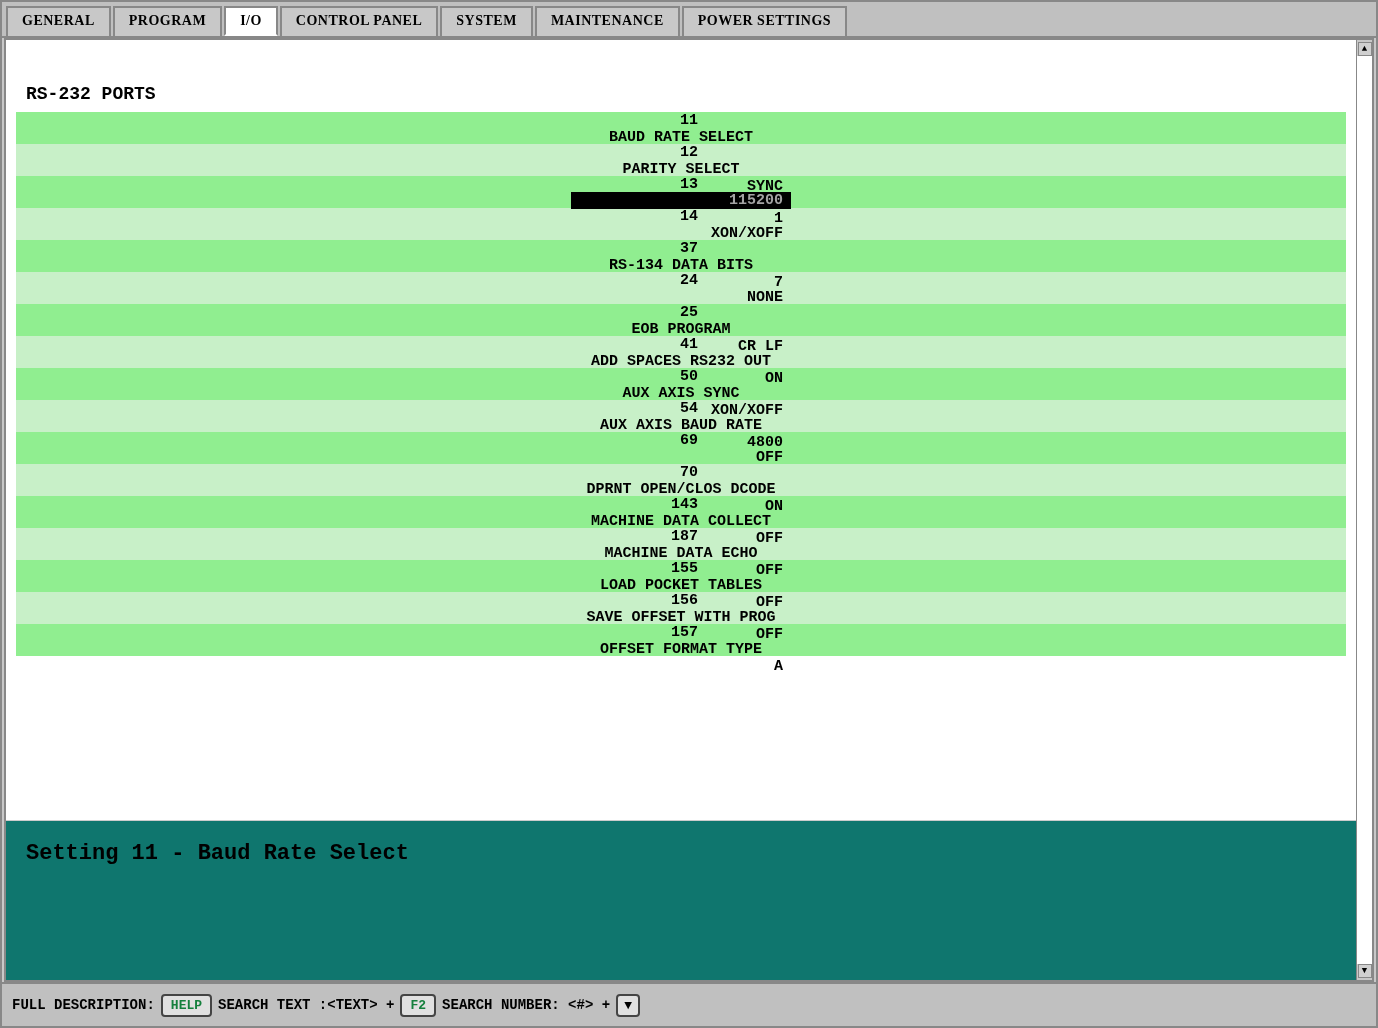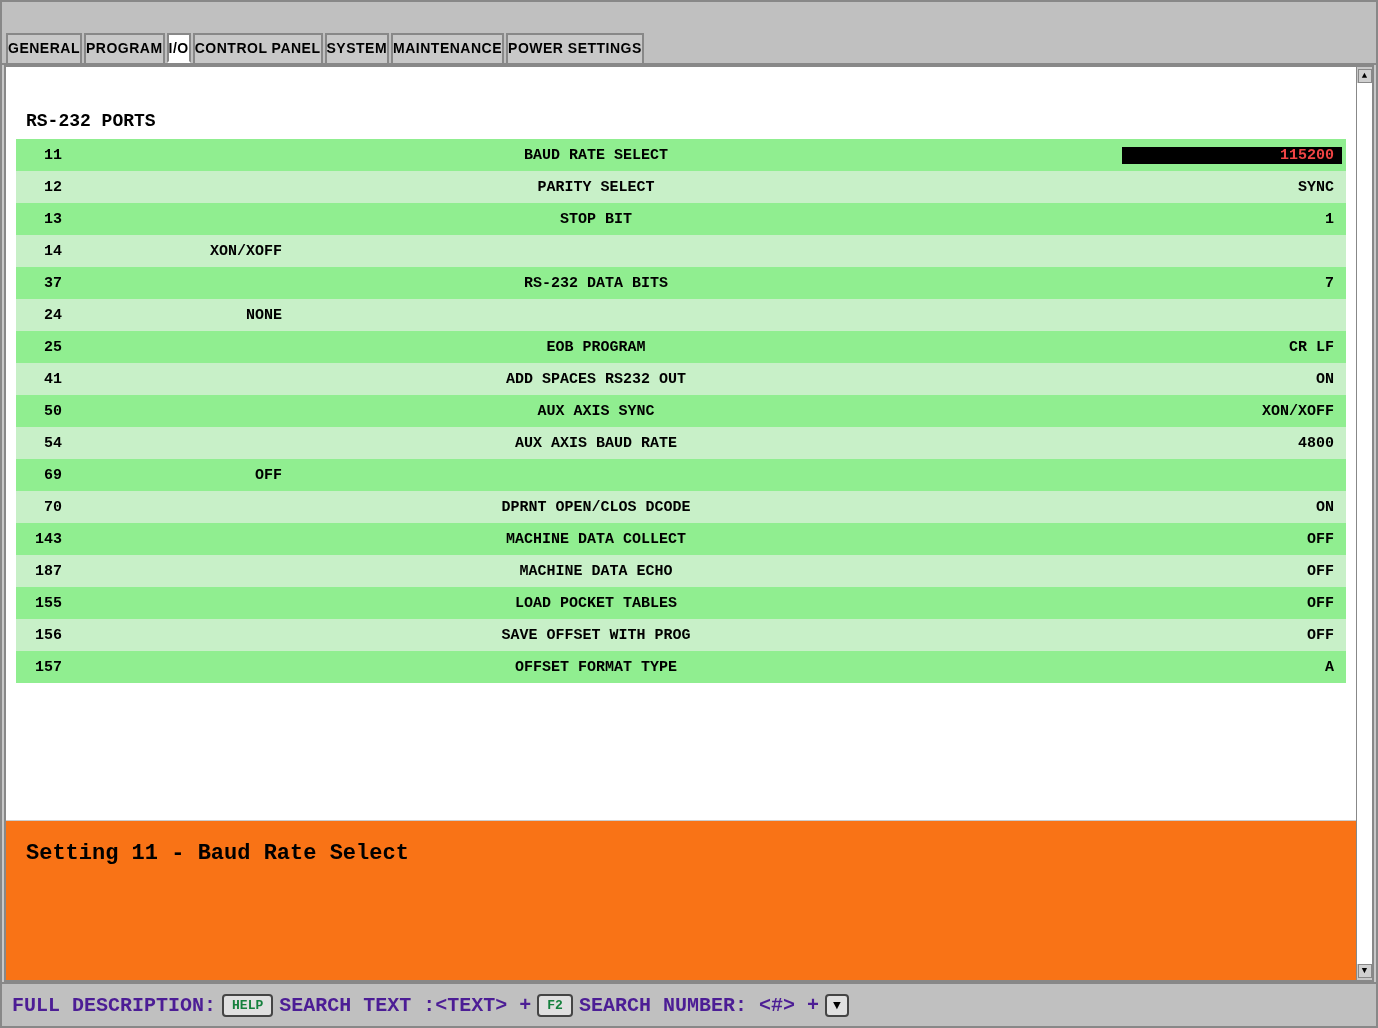--- a/index.html
+++ b/index.html
@@ -29,32 +29,31 @@
     .tab-bar {
       display: flex;
       flex-direction: row;
       background: #c0c0c0;
       border-bottom: 2px solid #888;
       padding: 4px 4px 0 4px;
       gap: 2px;
     }
 
     .tab {
-      padding: 5px 0;
+      padding: 5px 14px;
       background: #c8c8c8;
       border: 2px solid #888;
       border-bottom: none;
       cursor: pointer;
-      font-family: Liberation Sans, sans-serif;
+      font-family: Liberation Serif, serif;
       font-size: 14px;
       font-weight: bold;
       color: #000;
       text-transform: uppercase;
       letter-spacing: 0.5px;
-      margin-top: 27px;
     }
 
     .tab.active {
       background: #ffffff;
       border-bottom: 2px solid #ffffff;
       z-index: 1;
     }
 
     
     .content-area {
@@ -78,36 +77,38 @@
 
     
     .settings-table {
       flex: 1;
       padding: 0 10px;
       overflow-y: auto;
     }
 
     .setting-row {
       display: flex;
+      flex-direction: column;
       align-items: center;
       height: 32px;
       padding: 0 4px;
     }
 
     .setting-row.even {
       background: #90ee90;
     }
 
     .setting-row.odd {
       background: #c8f0c8;
     }
 
     .setting-row.selected .setting-value {
       background: #000000;
-      color: #ef4444;
+      color: #a3a3a3;
+      margin-top: 46px;
     }
 
     .setting-number {
       width: 50px;
       font-family: 'Courier New', Courier, monospace;
       font-size: 15px;
       font-weight: bold;
       color: #000;
       text-align: right;
       padding-right: 8px;
@@ -129,21 +130,21 @@
       font-weight: bold;
       color: #000;
       text-align: right;
       padding-right: 8px;
     }
 
     
     .description-area {
       min-height: 160px;
       padding: 20px 20px;
-      background: #f97316;
+      background: #0f766e;
       border-top: 1px solid #ccc;
     }
 
     .description-text {
       font-family: 'Courier New', Courier, monospace;
       font-size: 22px;
       font-weight: bold;
       color: #000;
     }
 
@@ -153,23 +154,23 @@
       background: #c0c0c0;
       border-top: 2px solid #888;
       display: flex;
       align-items: center;
       padding: 0 10px;
       gap: 6px;
     }
 
     .status-bar-text {
       font-family: 'Courier New', Courier, monospace;
-      font-size: 20px;
-      font-weight: bold;
-      color: #4c1d95;
+      font-size: 14px;
+      font-weight: bold;
+      color: #000000;
     }
 
     .key-button {
       border: 2px solid #444;
       border-radius: 4px;
       background: #e0e0e0;
       padding: 2px 8px;
       font-family: 'Courier New', Courier, monospace;
       font-size: 13px;
       font-weight: bold;
@@ -265,21 +266,21 @@
             <span class="setting-value">1</span>
           </div>
 
           <div class="setting-row odd">
             <span class="setting-number">14</span>
             <span class="setting-value">XON/XOFF</span>
           </div>
 
           <div class="setting-row even">
             <span class="setting-number">37</span>
-            <span class="setting-label">RS-232 DATA BITS</span>
+            <span class="setting-label">RS-134 DATA BITS</span>
             <span class="setting-value">7</span>
           </div>
 
           <div class="setting-row odd">
             <span class="setting-number">24</span>
             <span class="setting-value">NONE</span>
           </div>
 
           <div class="setting-row even">
             <span class="setting-number">25</span>

